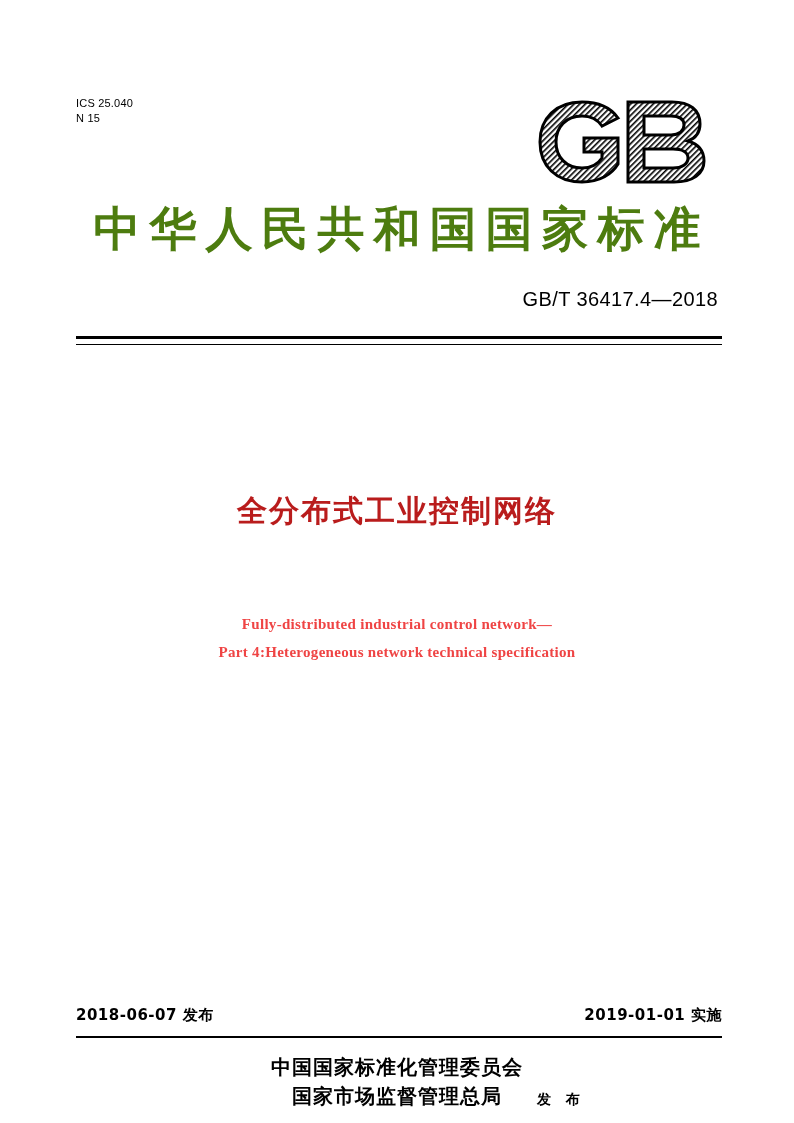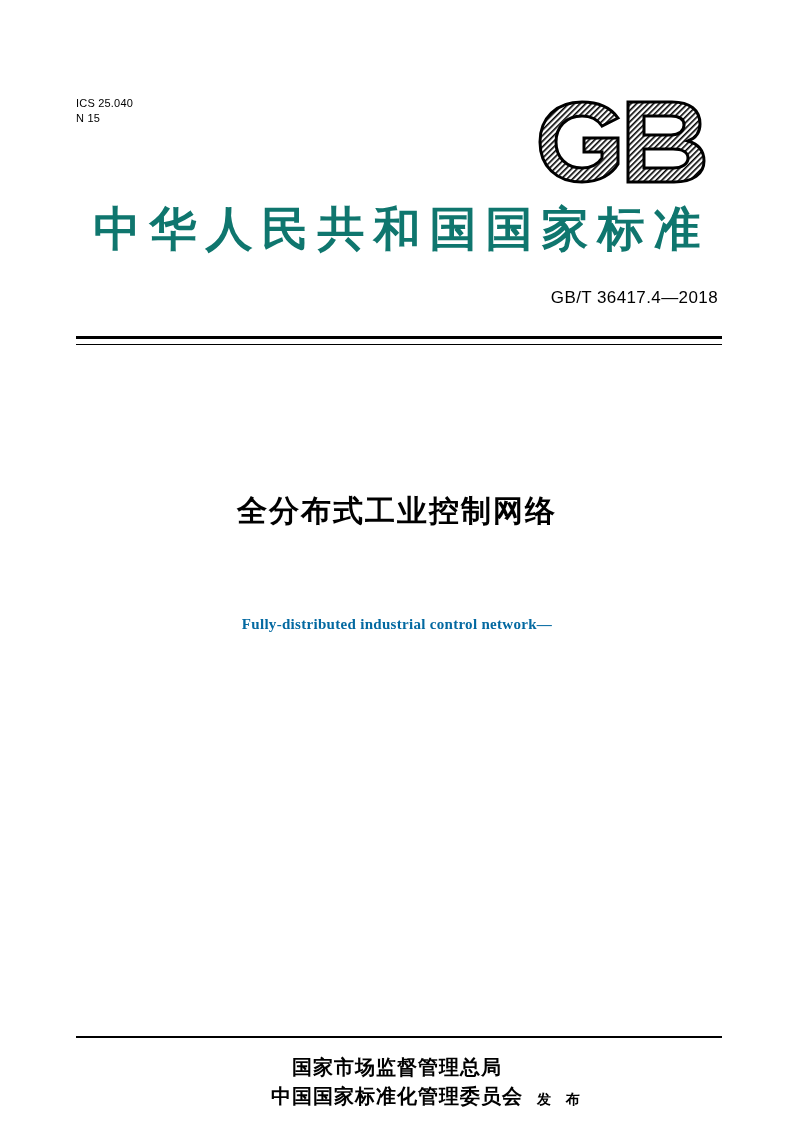--- a/index.html
+++ b/index.html
@@ -51,30 +51,30 @@
     position: absolute;
     left: 0;
     right: 0;
     top: 150px;
     text-align: center;
     font-family: "DejaVu Sans", sans-serif;
     font-weight: bold;
     font-size: 47px;
     letter-spacing: 9px;
     text-indent: 9px;
-    color: #0f766e;
+    color: #4d7c0f;
   }
 
   
   .std-number {
     position: absolute;
     right: 76px;
     top: 240px;
     font-family: "Liberation Sans", sans-serif;
-    font-size: 17px;
+    font-size: 20px;
     letter-spacing: 0.4px;
   }
 
   
   .rule-thick {
     position: absolute;
     left: 76px;
     right: 72px;
     top: 288px;
     height: 3px;
@@ -96,39 +96,39 @@
     right: 0;
     top: 440px;
     text-align: center;
   }
   .doc-title .line {
     font-family: "DejaVu Sans", sans-serif;
     font-weight: bold;
     font-size: 30px;
     letter-spacing: 2px;
     line-height: 46px;
-    color: #000000;
+    color: #b91c1c;
     text-align: center;
   }
 
   
   .doc-title-en {
     position: absolute;
     left: 0;
     right: 0;
     top: 562px;
     text-align: center;
   }
   .doc-title-en .line {
     font-family: "Liberation Serif", serif;
     font-weight: bold;
     font-size: 15px;
     line-height: 28px;
     letter-spacing: 0.3px;
-    color: #0369a1;
+    color: #ef4444;
   }
 
   
   .date-row {
     position: absolute;
     left: 76px;
     right: 72px;
     top: 958px;
     height: 22px;
   }
@@ -229,25 +229,30 @@
 
   <div class="rule-thick"></div>
   <div class="rule-thin"></div>
 
   <div class="doc-title">
     <div class="line">全分布式工业控制网络</div>
   </div>
 
   <div class="doc-title-en">
     <div class="line">Fully-distributed industrial control network—</div>
-  </div>
-
+    <div class="line">Part 4:Heterogeneous network technical specification</div>
+  </div>
+
+  <div class="date-row">
+    <div class="date-issue">2018-06-07 发布</div>
+    <div class="date-impl">2019-01-01 实施</div>
+  </div>
   <div class="rule-bottom"></div>
 
   <div class="publisher">
     <span class="publisher-inner">
+      <div class="org">中国国家标准化管理委员会</div>
       <div class="org">国家市场监督管理总局</div>
-      <div class="org">中国国家标准化管理委员会</div>
       <span class="issue-word">发 布</span>
     </span>
   </div>
 
 </div>
 
 </body></html>

